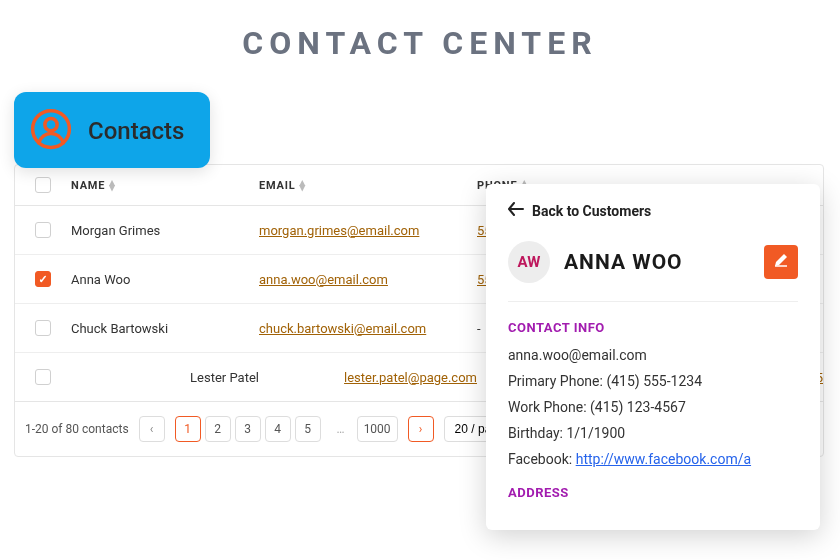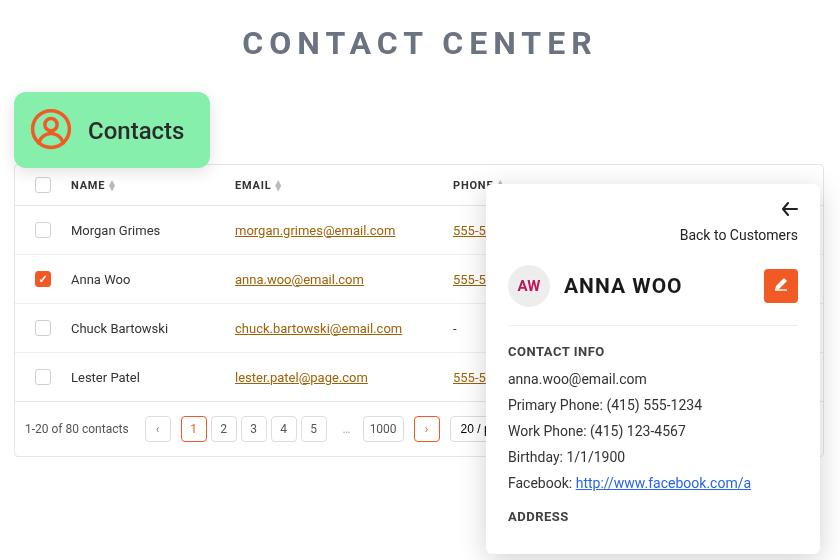--- a/index.html
+++ b/index.html
@@ -1,53 +1,53 @@
 <!DOCTYPE html>
 <html><head>
 <meta charset="utf-8">
 <style>
 * { box-sizing: border-box; margin: 0; padding: 0; }
 body { font-family: -apple-system, BlinkMacSystemFont, "Segoe UI", Roboto, sans-serif; background: #fff; width: 840px; height: 560px; overflow: hidden; position: relative; }
 .hero-title { text-align: center; font-size: 32px; font-weight: 700; letter-spacing: 6px; color: #6b7280; margin-top: 24px; }
 .workspace { position: relative; margin-top: 30px; }
-.contacts-card { position: absolute; left: 14px; top: 0; background: #86efac; border-radius: 12px; box-shadow: 0 4px 16px rgba(0,0,0,0.12); padding: 16px 26px 14px 16px; display: flex; align-items: center; gap: 16px; z-index: 3; }
+.contacts-card { position: absolute; left: 14px; top: 0; background: #0ea5e9; border-radius: 12px; box-shadow: 0 4px 16px rgba(0,0,0,0.12); padding: 16px 26px 14px 16px; display: flex; align-items: center; gap: 16px; z-index: 3; }
 .contacts-card svg { width: 42px; height: 42px; }
 .contacts-card-label { font-size: 24px; font-weight: 500; color: #2b2b2b; }
 .table-wrap { position: absolute; left: 14px; top: 72px; right: 0; border: 1px solid #e5e5e5; border-radius: 4px; background: #fff; z-index: 1; width: 810px; }
 .thead { display: flex; align-items: center; padding: 12px 0; border-bottom: 1px solid #e5e5e5; }
 .col-check { width: 56px; display: flex; justify-content: center; }
-.col-name { width: 164px; }
+.col-name { width: 188px; }
 .col-email { width: 218px; }
 .col-phone { flex: 1; }
 .th { font-size: 11px; font-weight: 700; letter-spacing: 0.8px; color: #333; display: flex; align-items: center; gap: 4px; }
 .sort-icon { color: #bbb; font-size: 11px; line-height: 0.5; display: inline-flex; flex-direction: column; }
 .checkbox { width: 16px; height: 16px; border: 1.5px solid #d0d0d0; border-radius: 3px; background: #fff; display: inline-flex; align-items: center; justify-content: center; cursor: pointer; }
 .checkbox.checked { background: #f15a24; border-color: #f15a24; }
 .checkbox.checked::after { content: "✓"; color: #fff; font-size: 11px; font-weight: bold; }
 .trow { display: flex; align-items: center; padding: 16px 0; border-bottom: 1px solid #eee; font-size: 13px; }
-.trow:last-child { border-bottom: none; }
+.trow:last-child { border-bottom: none; text-align: right; }
 .cell { color: #333; }
 .cell a { color: #a16207; text-decoration: underline; }
 .pagination-row { display: flex; align-items: center; gap: 10px; padding: 14px 10px; font-size: 12px; color: #555; border-top: 1px solid #e5e5e5; }
-.pg-summary { margin-right: 6px; }
+.pg-summary { }
 .pg-btn { min-width: 26px; height: 26px; border: 1px solid #ddd; border-radius: 4px; background: #fff; display: inline-flex; align-items: center; justify-content: center; font-size: 12px; color: #555; cursor: pointer; padding: 0 6px; }
 .pg-btn.active { border-color: #f15a24; color: #f15a24; }
 .pg-btn.nav { color: #888; }
 .pg-btn.nav.next { border-color: #f15a24; color: #f15a24; }
 .pg-ellipsis { color: #aaa; padding: 0 2px; }
 .pg-select { height: 26px; border: 1px solid #ddd; border-radius: 4px; background: #fff; font-size: 12px; padding: 0 6px; cursor: pointer; }
 .detail-panel { position: absolute; right: 20px; top: 92px; width: 334px; background: #fff; border-radius: 6px; box-shadow: 0 6px 28px rgba(0,0,0,0.18); padding: 18px 22px; z-index: 5; }
-.back-row { display: flex; align-items: flex-end; gap: 8px; font-size: 14px; font-weight: 400; color: #222; cursor: pointer; margin-bottom: 22px; flex-direction: column; }
+.back-row { display: flex; align-items: center; gap: 8px; font-size: 14px; font-weight: 700; color: #222; cursor: pointer; margin-bottom: 22px; }
 .detail-head { display: flex; align-items: center; gap: 14px; margin-bottom: 18px; }
 .avatar { width: 42px; height: 42px; border-radius: 50%; background: #ededed; color: #be185d; font-weight: 700; font-size: 15px; display: flex; align-items: center; justify-content: center; }
 .detail-name { font-size: 21px; font-weight: 700; letter-spacing: 1px; color: #1a1a1a; flex: 1; }
 .edit-btn { width: 34px; height: 34px; background: #f15a24; border-radius: 4px; display: flex; align-items: center; justify-content: center; cursor: pointer; }
 .edit-btn svg { width: 16px; height: 16px; }
 .divider { height: 1px; background: #eee; margin: 6px 0 18px; }
-.section-h { font-size: 13px; font-weight: 700; letter-spacing: 0.5px; color: #404040; margin-bottom: 12px; }
+.section-h { font-size: 13px; font-weight: 700; letter-spacing: 0.5px; color: #a21caf; margin-bottom: 12px; }
 .info-line { font-size: 14px; color: #333; margin-bottom: 10px; }
 .info-line a { color: #2563eb; text-decoration: underline; }
 </style>
 </head>
 <body>
 
 <h1 class="hero-title">CONTACT CENTER</h1>
 
 <div class="workspace">
 

